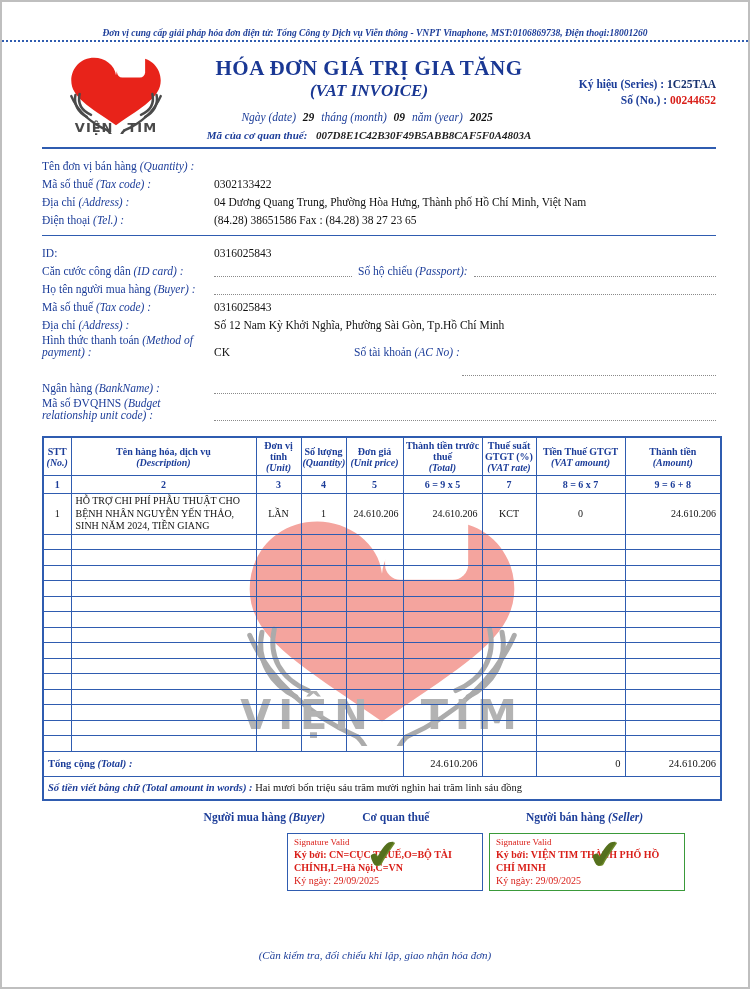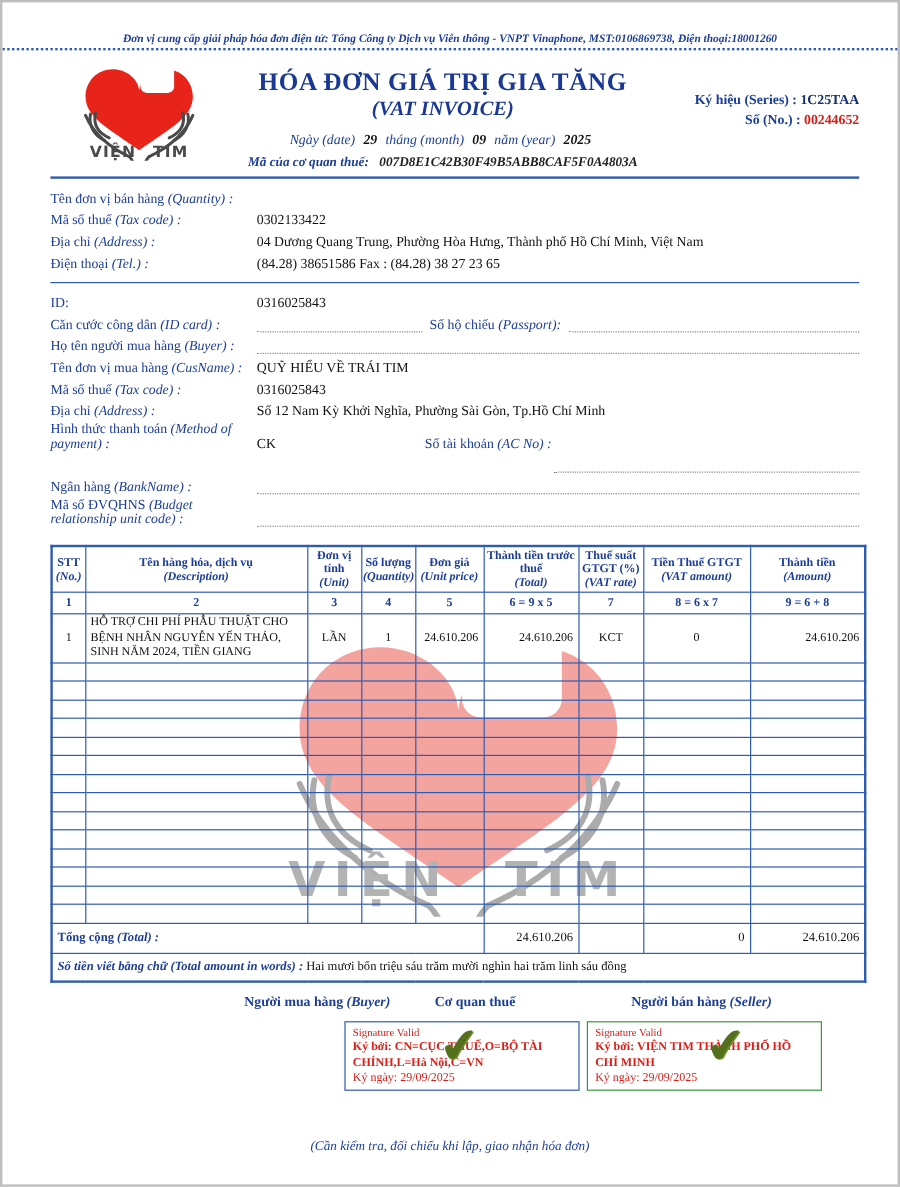--- a/index.html
+++ b/index.html
@@ -171,24 +171,20 @@
       <span class="lbl"><span>Căn cước công dân </span><span class="en">(ID card) :</span></span>
       <span class="dotline dl-fix"></span>
       <span class="plbl"><span>Số hộ chiếu </span><span class="en">(Passport):</span></span>
       <span class="dotline dl-grow"></span>
     </div>
     <div class="irow">
       <span class="lbl"><span>Họ tên người mua hàng </span><span class="en">(Buyer) :</span></span>
       <span class="dotline dl-grow"></span>
     </div>
     <div class="irow">
-      <span class="lbl"><span>Tên đơn vị mua hàng </span><span class="en">(CusName) :</span></span>
-      <span class="val">QUỸ HIỂU VỀ TRÁI TIM</span>
-    </div>
-    <div class="irow">
       <span class="lbl"><span>Mã số thuế </span><span class="en">(Tax code) :</span></span>
       <span class="val">0316025843</span>
     </div>
     <div class="irow">
       <span class="lbl"><span>Địa chỉ </span><span class="en">(Address) :</span></span>
       <span class="val">Số 12 Nam Kỳ Khởi Nghĩa, Phường Sài Gòn, Tp.Hồ Chí Minh</span>
     </div>
     <div class="irow">
       <span class="lbl"><span>Hình thức thanh toán </span><span class="en">(Method of payment) :</span></span>
       <span class="val" style="flex:0 0 140px">CK</span>

